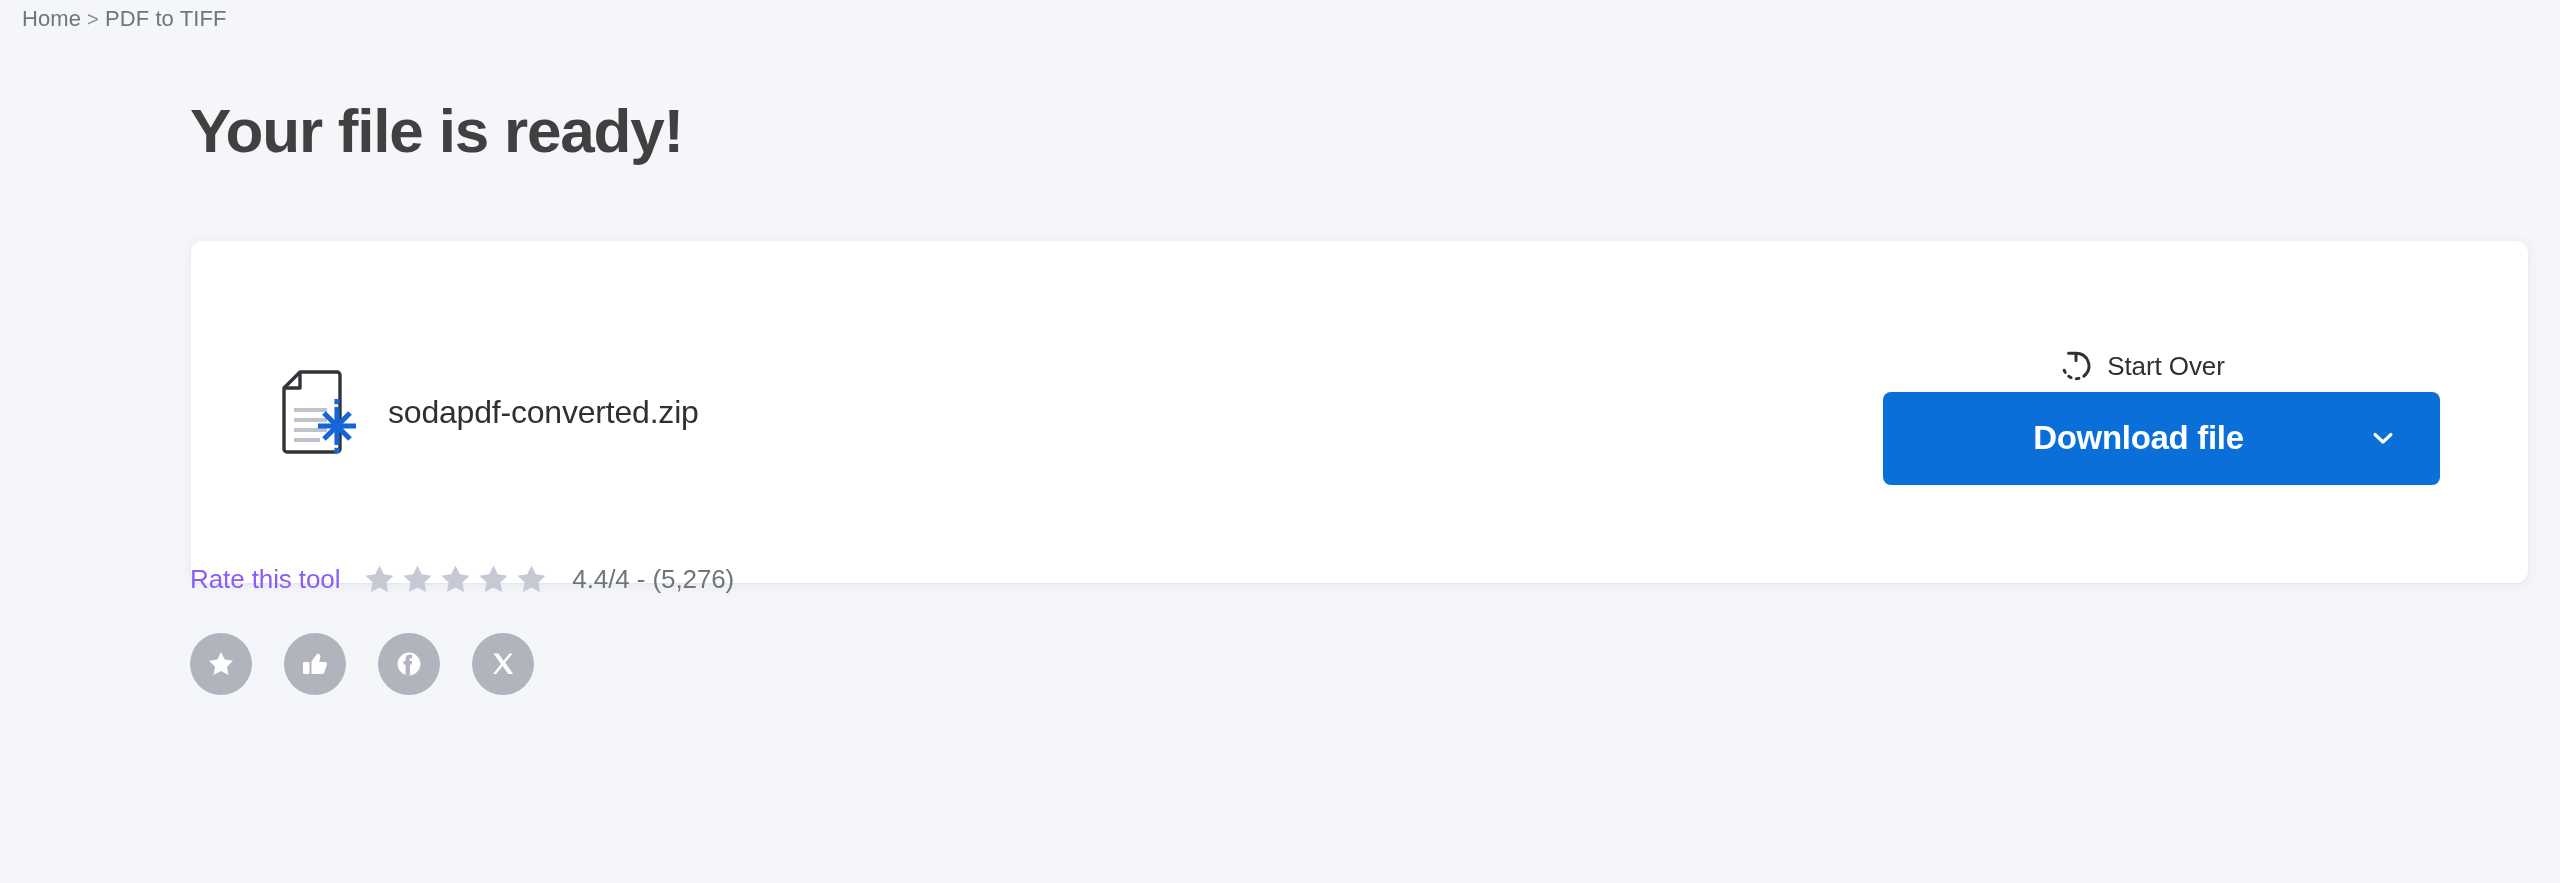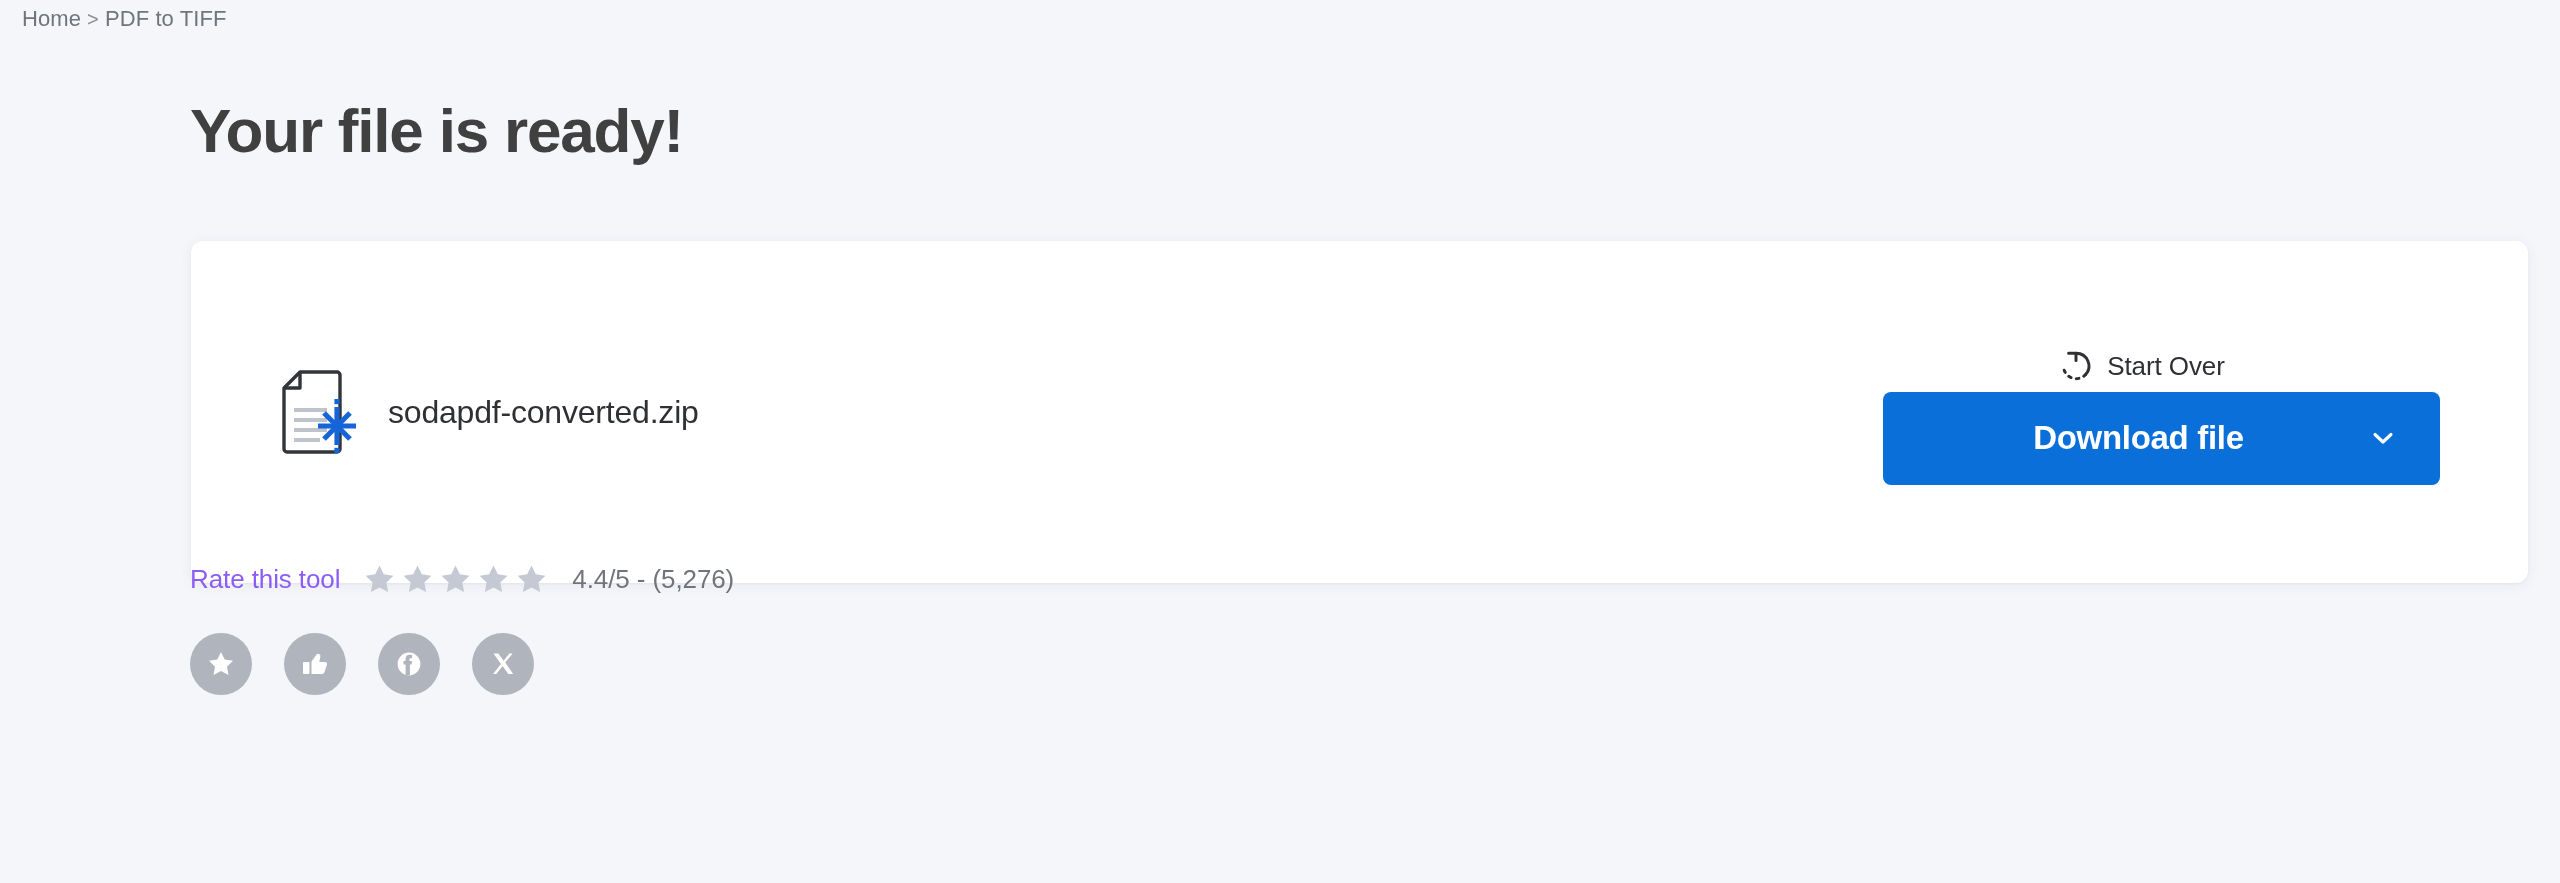--- a/index.html
+++ b/index.html
@@ -295,21 +295,21 @@
       <svg class="star" viewBox="0 0 31 30">
         <path d="M15.5 1.6 L19.8 10.3 L29.4 11.7 L22.4 18.5 L24.1 28 L15.5 23.5 L6.9 28 L8.6 18.5 L1.6 11.7 L11.2 10.3 Z" fill="#c4c9d4"></path>
       </svg>
       <svg class="star" viewBox="0 0 31 30">
         <path d="M15.5 1.6 L19.8 10.3 L29.4 11.7 L22.4 18.5 L24.1 28 L15.5 23.5 L6.9 28 L8.6 18.5 L1.6 11.7 L11.2 10.3 Z" fill="#c4c9d4"></path>
       </svg>
       <svg class="star" viewBox="0 0 31 30">
         <path d="M15.5 1.6 L19.8 10.3 L29.4 11.7 L22.4 18.5 L24.1 28 L15.5 23.5 L6.9 28 L8.6 18.5 L1.6 11.7 L11.2 10.3 Z" fill="#c4c9d4"></path>
       </svg>
     </span>
-  <span class="rate-score">4.4/5 - (5,276)</span>
+  <span class="rate-score">4.4/4 - (5,276)</span>
 </div>
 
 <div class="social-row" id="social">
     <button class="social-btn" style="background: rgb(176, 180, 189);">
       <svg width="34" height="34" viewBox="0 0 34 34">
         <path d="M17 5 L20.7 12.6 L29 13.8 L23 19.7 L24.5 28 L17 24 L9.5 28 L11 19.7 L5 13.8 L13.3 12.6 Z" fill="#fff"></path>
       </svg>
     </button>
     <button class="social-btn" style="background: rgb(176, 180, 189);">
       <svg width="34" height="34" viewBox="0 0 34 34">

